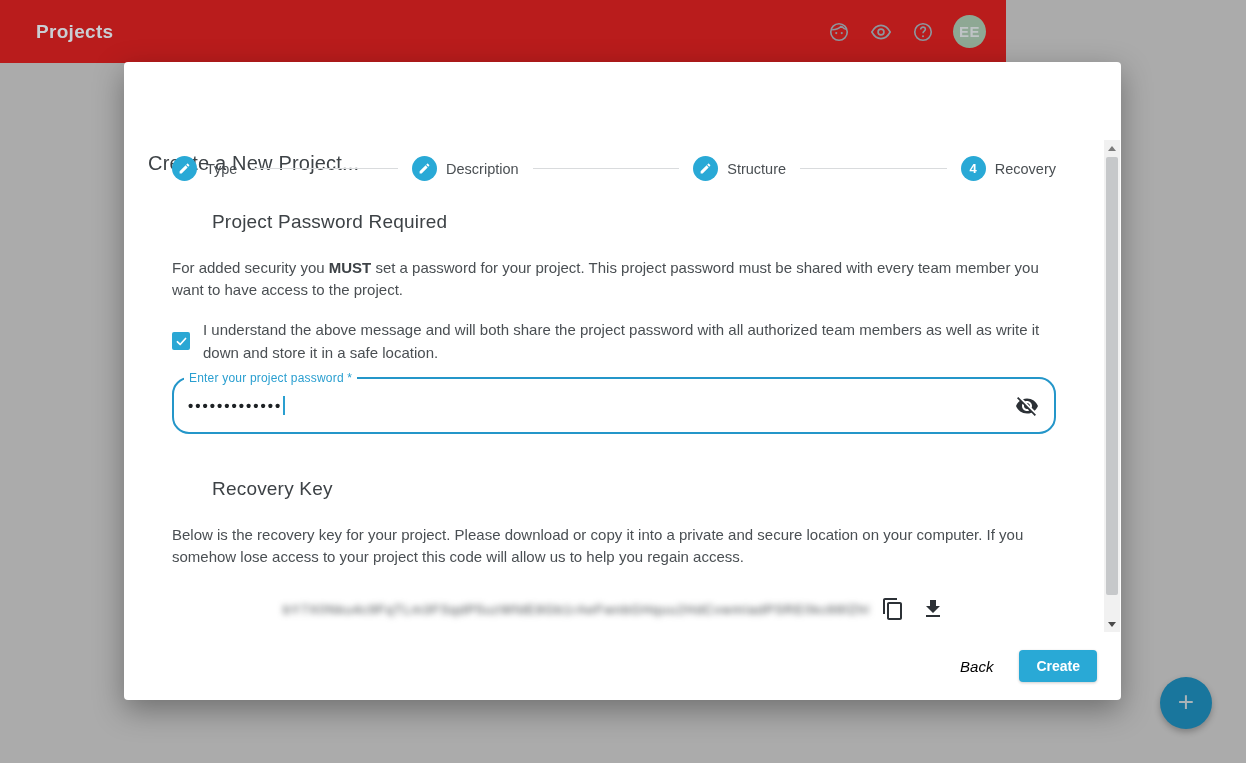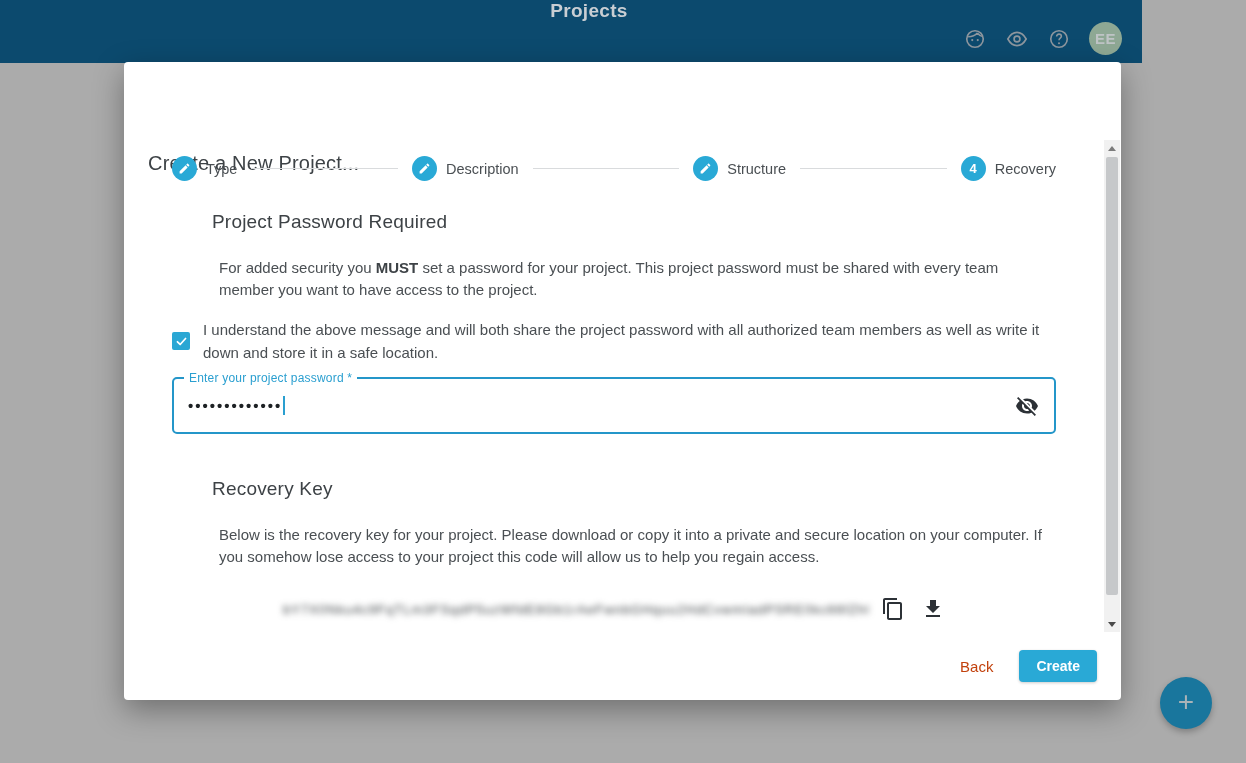--- a/index.html
+++ b/index.html
@@ -1,21 +1,21 @@
 <!DOCTYPE html>
 <html><head>
 <meta charset="utf-8">
 <style>
   * { margin:0; padding:0; box-sizing:border-box; }
   html,body { width:1246px; height:763px; overflow:hidden; }
   body { font-family:"Liberation Sans", sans-serif; background:#ababab; position:relative; }
 
   
-  .topbar { position:absolute; left:0; top:0; width:1142px; height:63px;
-            background:#0c4a6e; display:flex; align-items:center; z-index:5;flex-direction:column; }
+  .topbar { position:absolute; left:0; top:0; width:1006px; height:63px;
+            background:#b91c1c; display:flex; align-items:center; z-index:5; }
   .topbar-title { color:#c9ced3; font-size:19px; font-weight:700; letter-spacing:.3px; margin-left:36px; }
   .topbar-right { margin-left:auto; display:flex; align-items:center; gap:18px; margin-right:20px;text-align:right; }
   .tb-icon { width:24px; height:24px; color:#8d969e; cursor:pointer; display:flex; align-items:center; justify-content:center; }
   .tb-icon svg { width:22px; height:22px; }
   .avatar { width:33px; height:33px; border-radius:50%; background:#8ea894; color:#bfc4c6;
             font-size:15px; font-weight:700; display:flex; align-items:center; justify-content:center;
             letter-spacing:.5px; cursor:pointer; }
 
   
   .backdrop { position:absolute; left:0; top:63px; width:1246px; height:700px; background:#ababab; }
@@ -49,32 +49,32 @@
   .step-circle { width:25px; height:25px; border-radius:50%; background:#29a9d6; color:#fff;
                  display:flex; align-items:center; justify-content:center; flex:0 0 auto; }
   .step-circle svg { width:13px; height:13px; fill:#ffffff; }
   .step-circle .num { font-size:13px; font-weight:700; color:#fff; }
   .step-label { margin-left:9px; font-size:14.5px; color:#4a4f53; }
   .connector { flex:1 1 auto; height:1px; background:#d9dbdd; margin:0 14px; }
 
   
   .sec-heading { font-size:19px; font-weight:500; color:#3d4246; letter-spacing:.2px;margin-left:40px; }
   .h1-pass { margin-top:30px; }
-  .para { font-size:15px; line-height:21.5px; color:#4a4f53; margin-top:24px; max-width:884px;margin-left:47px; }
+  .para { font-size:15px; line-height:21.5px; color:#4a4f53; margin-top:24px; max-width:884px; }
   .para b { font-weight:700; color:#3d4246; }
 
   
   .check-row { display:flex; align-items:center; margin-top:18px; }
   .checkbox { width:18px; height:18px; background:#2aa7d4; border-radius:2px; flex:0 0 auto;
               display:flex; align-items:center; justify-content:center; cursor:pointer; margin-right:13px; }
   .checkbox svg { width:13px; height:13px; }
   .check-label { font-size:15px; line-height:23px; color:#4a4f53; }
 
   
-  .field { position:relative; margin-top:13px; height:57px; border:2px solid #2496c9; border-radius:5px; }
+  .field { position:relative; margin-top:13px; height:57px; border:2px solid #2496c9; border-radius:17px; }
   .field-label { position:absolute; top:-8px; left:10px; background:#ffffff; padding:0 5px;
                  font-size:12px; color:#2a9fd0; letter-spacing:.2px; }
   .field-inner { display:flex; align-items:center; height:100%; padding:0 14px; }
   .pw-dots { font-size:15px; letter-spacing:2px; color:#1d2124; font-weight:700; }
   .caret { width:2px; height:19px; background:#2a9fd0; margin-left:1px; }
   .eye-btn { margin-left:auto; width:26px; height:26px; color:#2c3136; cursor:pointer;
              display:flex; align-items:center; justify-content:center; }
   .eye-btn svg { width:24px; height:24px; fill:#2c3136; }
 
   
@@ -84,21 +84,21 @@
               max-width:586px; letter-spacing:1px; user-select:none; }
   .key-icon { width:24px; height:24px; color:#2c3136; cursor:pointer; flex:0 0 auto; }
   .key-icon svg { width:24px; height:24px; fill:#2c3136; }
   .ic-copy { margin-left:12px; }
   .ic-dl { margin-left:16px; }
 
   
   .modal-footer { position:absolute; left:0; bottom:0; width:100%; height:68px;
                   display:flex; align-items:center; justify-content:flex-end; padding-right:24px; }
   .btn-back { background:none; border:none; font-family:"Liberation Sans",sans-serif; font-size:15px;
-              color:#c2410c; padding:8px 14px; cursor:pointer; border-radius:4px; }
+              color:#000000; padding:8px 14px; cursor:pointer; border-radius:4px;font-style:italic; }
   .btn-create { background:#29a9d6; border:none; font-family:"Liberation Sans",sans-serif; font-size:14px;
                 font-weight:700; color:#ffffff; padding:8px 17px; margin-left:12px; cursor:pointer;
                 border-radius:4px; box-shadow:0 1px 3px rgba(0,0,0,.2); }
 </style>
 </head>
 <body>
 
 <div class="topbar">
   <div class="topbar-title">Projects</div>
   <div class="topbar-right">

